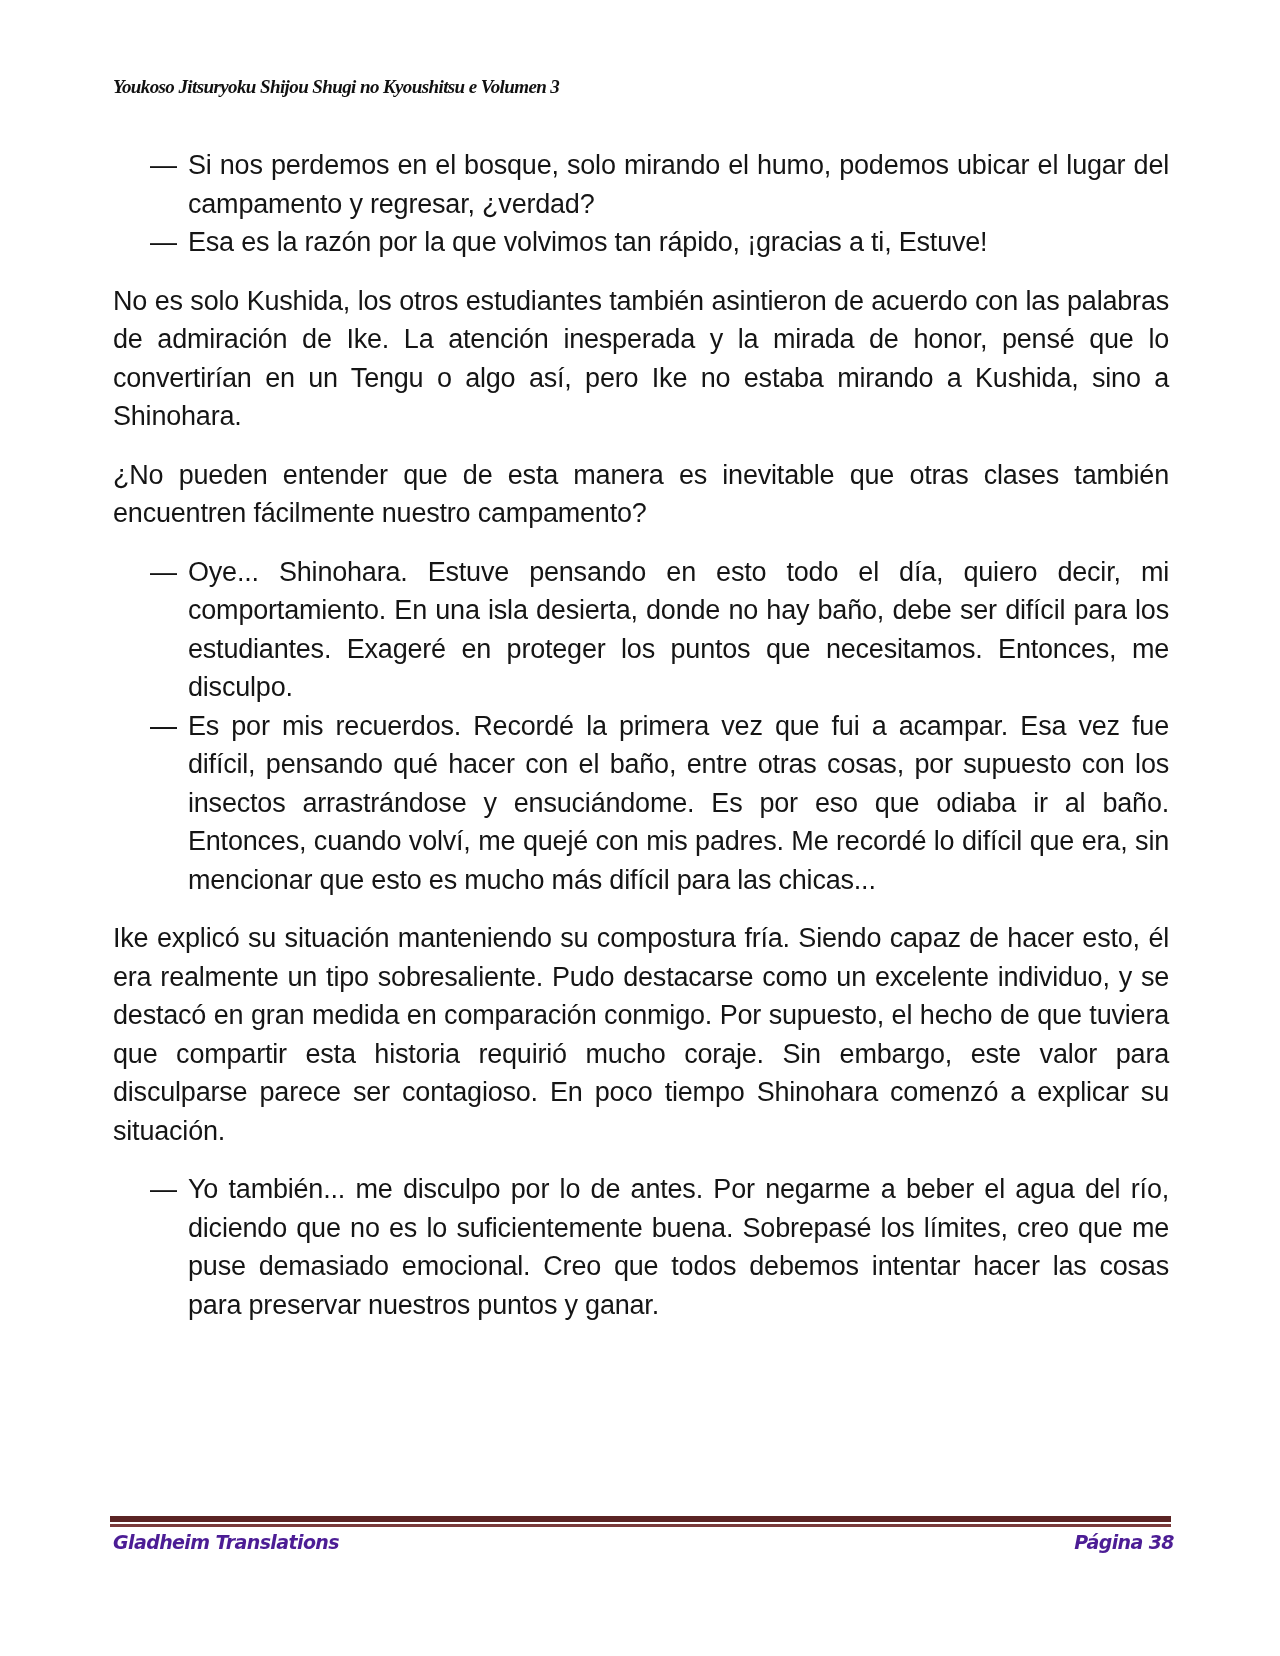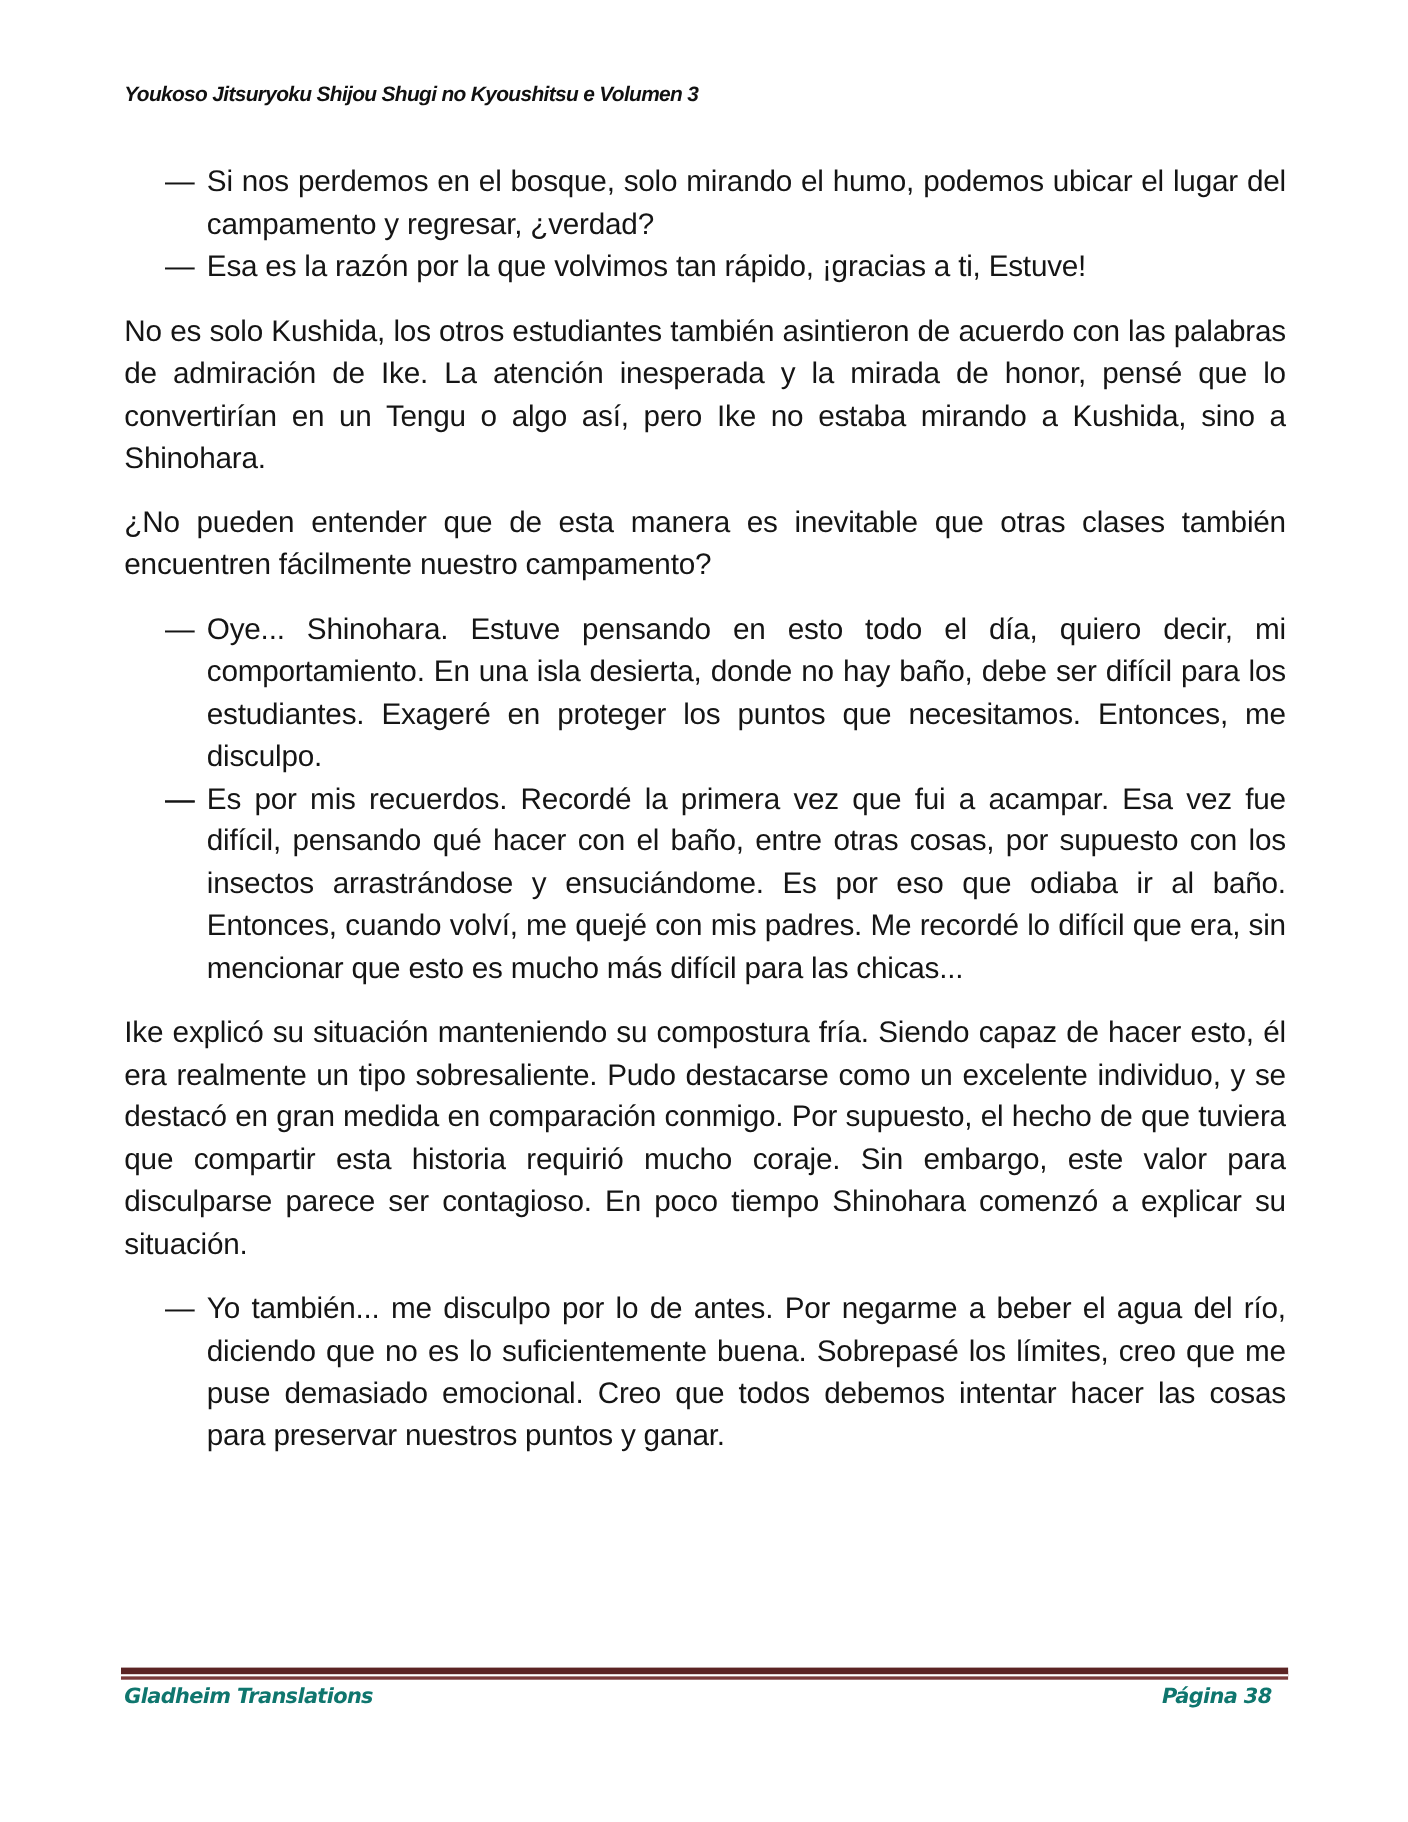--- a/index.html
+++ b/index.html
@@ -1,41 +1,41 @@
 <!DOCTYPE html>
 <html><head>
   <meta charset="utf-8">
   <style>
     html, body { margin: 0; padding: 0; background: #ffffff; }
     body { width: 1280px; height: 1656px; position: relative; overflow: hidden; color: #111; }
     .header {
       position: absolute; left: 113px; top: 76px;
-      font-family: Liberation Sans, sans-serif; font-weight: bold; font-style: italic;
+      font-family: Liberation Serif, serif; font-weight: bold; font-style: italic;
       font-size: 19px; letter-spacing: -0.6px; color: #111;
     }
     .content {
       position: absolute; left: 113px; top: 146px; width: 1056px;
       font-family: "Liberation Sans", sans-serif; font-size: 27px; line-height: 38.5px;
       color: #151515; letter-spacing: -0.2px;
     }
     .para { margin: 0 0 20px 0; text-align: justify; }
     .dialog-group { margin: 0 0 20px 0; }
     .dialog { position: relative; padding-left: 75px; text-align: justify; }
     .dash { position: absolute; left: 37px; top: 0; }
     .footer-rule {
       position: absolute; left: 110px; top: 1516px; width: 1061px; height: 6px;
       background: #5b2424; border-bottom: 2px solid #fff; box-shadow: 0 3px 0 #7a3a3a;
     }
     .footer-left, .footer-right {
       position: absolute; top: 1531px;
       font-family: "DejaVu Sans", sans-serif; font-weight: bold; font-style: italic;
-      font-size: 19px; letter-spacing: -0.6px; color: #0f766e;
+      font-size: 19px; letter-spacing: -0.6px; color: #4c1d95;
     }
     .footer-left { left: 113px; }
-    .footer-right { right: 124px; }
+    .footer-right { right: 106px; }
   </style>
 </head>
 <body>
 
 <div class="header">Youkoso Jitsuryoku Shijou Shugi no Kyoushitsu e Volumen 3</div>
 
 <div class="content">
   <div class="dialog-group">
     <div class="dialog">
       <span class="dash">—</span>

